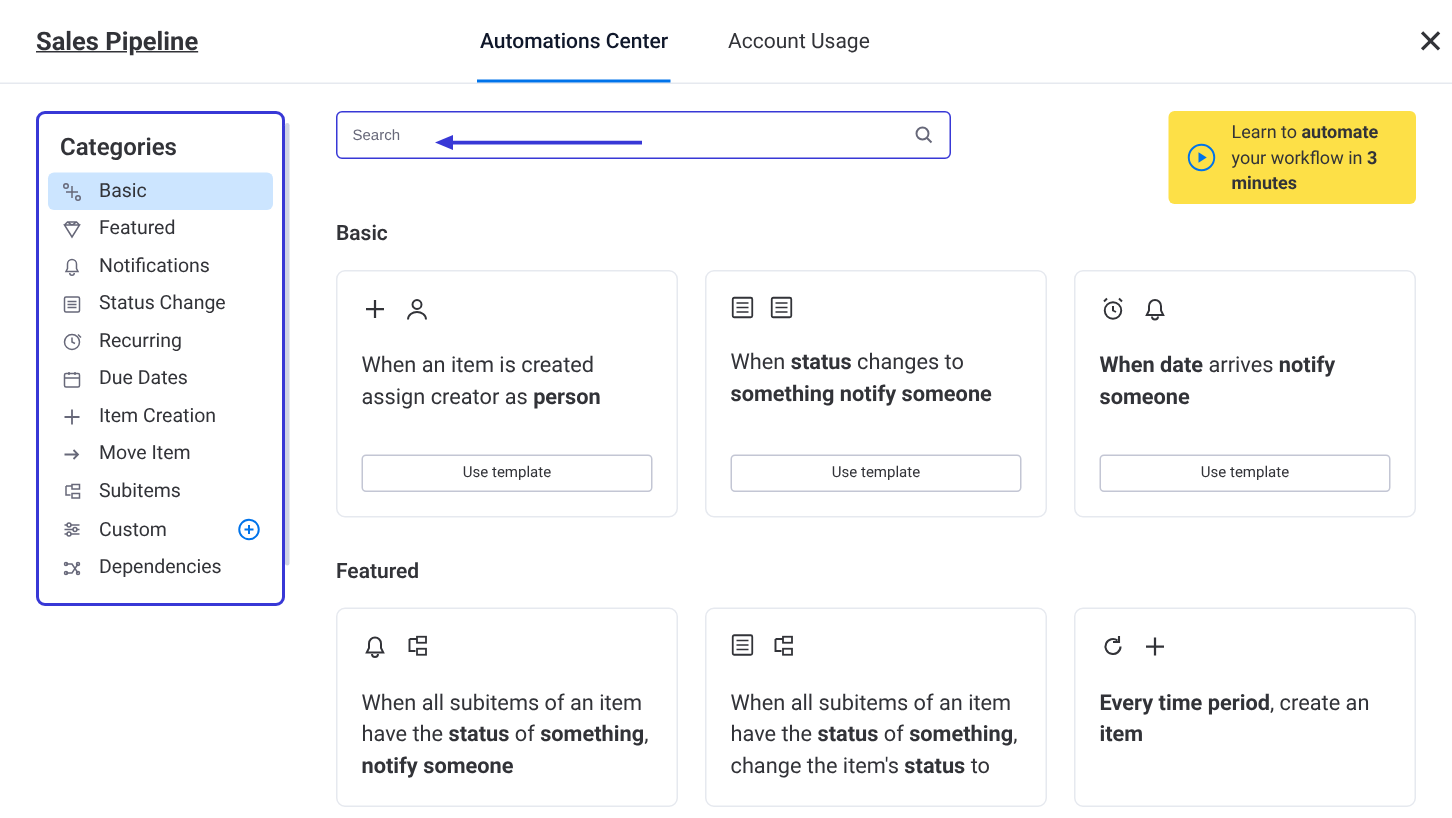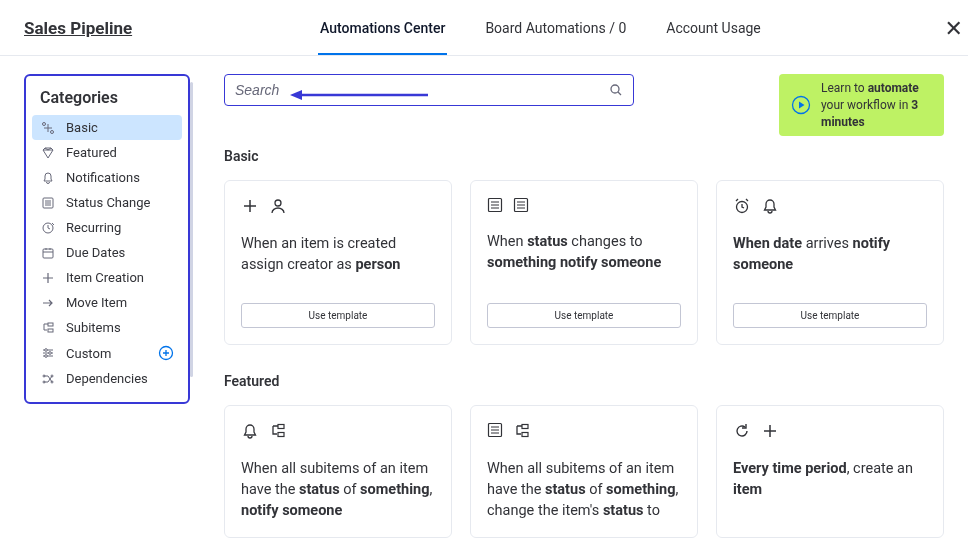--- a/index.html
+++ b/index.html
@@ -137,39 +137,38 @@
       border-radius: 4px;
       display: flex;
       align-items: center;
       padding: 0 10px;
       position: relative;
     }
     .search-input {
       border: none;
       outline: none;
       flex: 1;
-      font-size: 14px;
+      font-size: 10px;
       color: #a21caf;
       background: transparent;
-      font-style: italic;
     }
     .search-input::placeholder { color: #676879; }
     .search-icon {
       color: #676879;
       font-size: 14px;
     }
     .arrow-annotation {
       position: absolute;
       left: 65px;
       top: 15px;
       pointer-events: none;
     }
     .learn-box {
       margin-left: auto;
-      background: #bef264;
+      background: #fde047;
       border-radius: 4px;
       padding: 6px 12px;
       display: flex;
       align-items: center;
       gap: 10px;
       font-size: 12px;
       line-height: 1.4;
       width: 165px;
     }
     .learn-box .play {
@@ -223,21 +222,20 @@
     .card.no-btn { min-height: 110px; }
     svg { display: block; }
   </style>
 </head>
 <body>
 
 <div class="header">
   <div class="title">Sales Pipeline</div>
   <div class="tabs">
     <div class="tab active">Automations Center</div>
-    <div class="tab">Board Automations / 0</div>
     <div class="tab">Account Usage</div>
   </div>
   <div class="close-x">✕</div>
 </div>
 
 <div class="body">
   <div class="sidebar-container">
     <div class="sidebar">
       <div class="sidebar-title">Categories</div>
 

